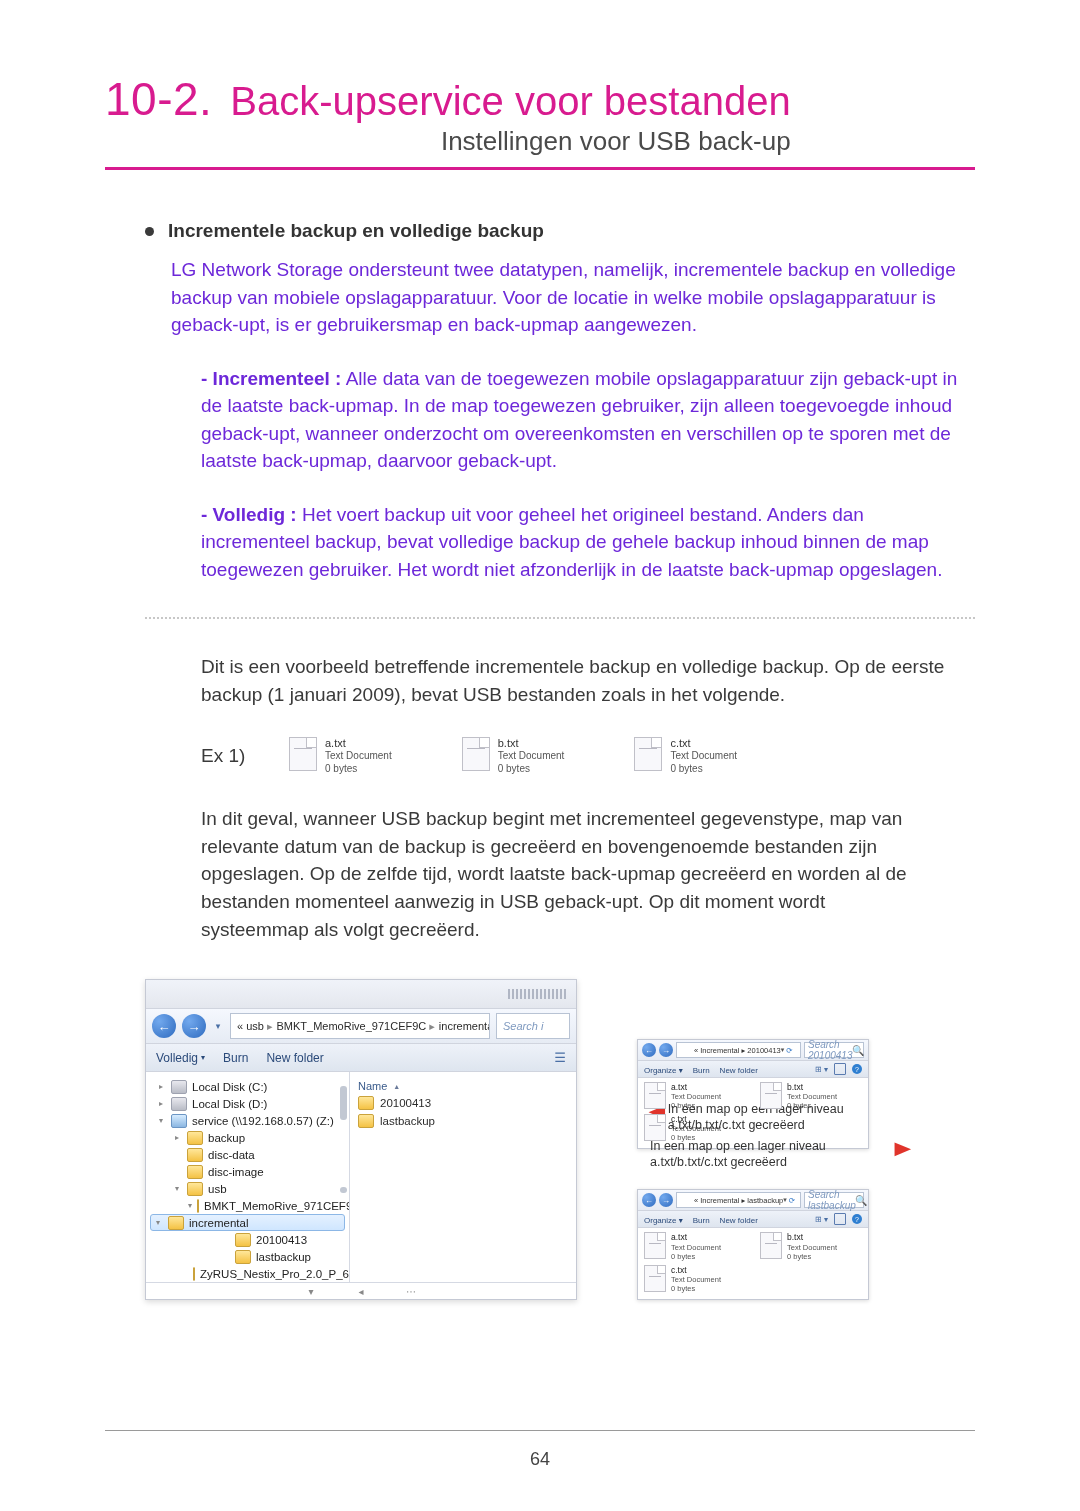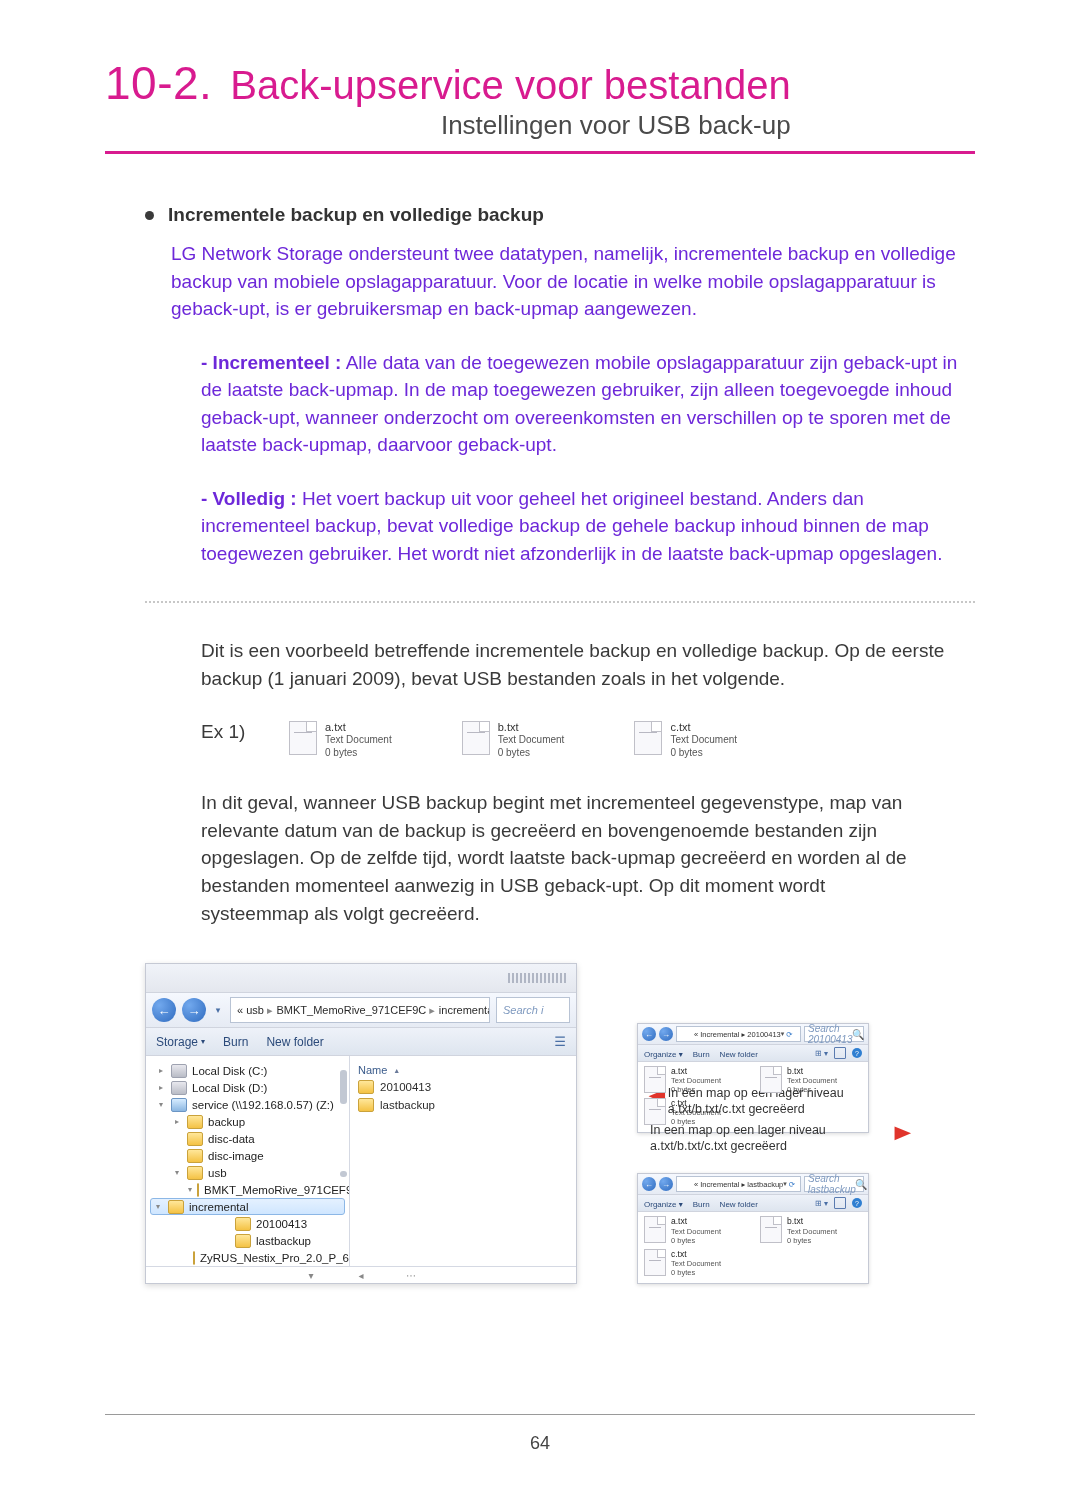--- a/index.html
+++ b/index.html
@@ -4,21 +4,21 @@
 <style>
   body {
     margin: 0;
     background: #ffffff;
     font-family: "Helvetica Neue", Arial, sans-serif;
     color: #3a3a3a;
     width: 1080px;
   }
   .page {
     width: 870px;
-    margin: 0 auto;
+    margin: 16px auto;
     padding: 60px 0 40px 0;
   }
   .title-row {
     display: flex;
     align-items: baseline;
     border-bottom: 3px solid #d81b8f;
     padding-bottom: 10px;
     gap: 18px;
   }
   .section-number {
@@ -61,21 +61,21 @@
   .sub-para .label { font-weight: 700; }
 
   .dotted {
     border: none; border-top: 2px dotted #c7c7c7;
     margin: 34px 0 34px 0;
   }
 
   .example-area { padding-left: 56px; }
   .example-intro { font-size: 19px; line-height: 1.45; margin-bottom: 28px; }
 
-  .ex-row { display: flex; gap: 40px; margin-bottom: 30px; }
+  .ex-row { display: flex; align-items: center; gap: 40px; margin-bottom: 30px; }
   .ex-label { font-size: 19px; color: #3a3a3a; width: 48px; }
 
   .file-icons { display: flex; gap: 70px; }
   .file-item { display: flex; gap: 8px; align-items: flex-start; }
   .file-icon {
     width: 26px; height: 32px; border: 1px solid #c0c0c8; background: #f8f8fb;
     position: relative; flex: 0 0 auto;
   }
   .file-icon::before {
     content: ""; position: absolute; top: 0; right: 0;
@@ -321,21 +321,21 @@
           <div class="breadcrumb">
             <span class="bc-seg">«  usb</span>
             <span class="bc-seg">BMKT_MemoRive_971CEF9C</span>
             <span class="bc-seg">incremental</span>
 
           </div>
           <div class="searchbox">Search i</div>
         </div>
         <div class="explorer-toolbar">
           <span class="toolbar-item">
-              <span>Storage</span> 
+              <span>Volledig</span> 
               <span class="caret">▾</span>
             </span>
           <span class="toolbar-item">Burn</span>
           <span class="toolbar-item">New folder</span>
           <span class="toolbar-view">☰</span>
         </div>
         <div class="explorer-body">
           <div class="tree" id="tree">
             <div class="tree-thumb"></div>
             <div class="tree-thumb mid"></div>

